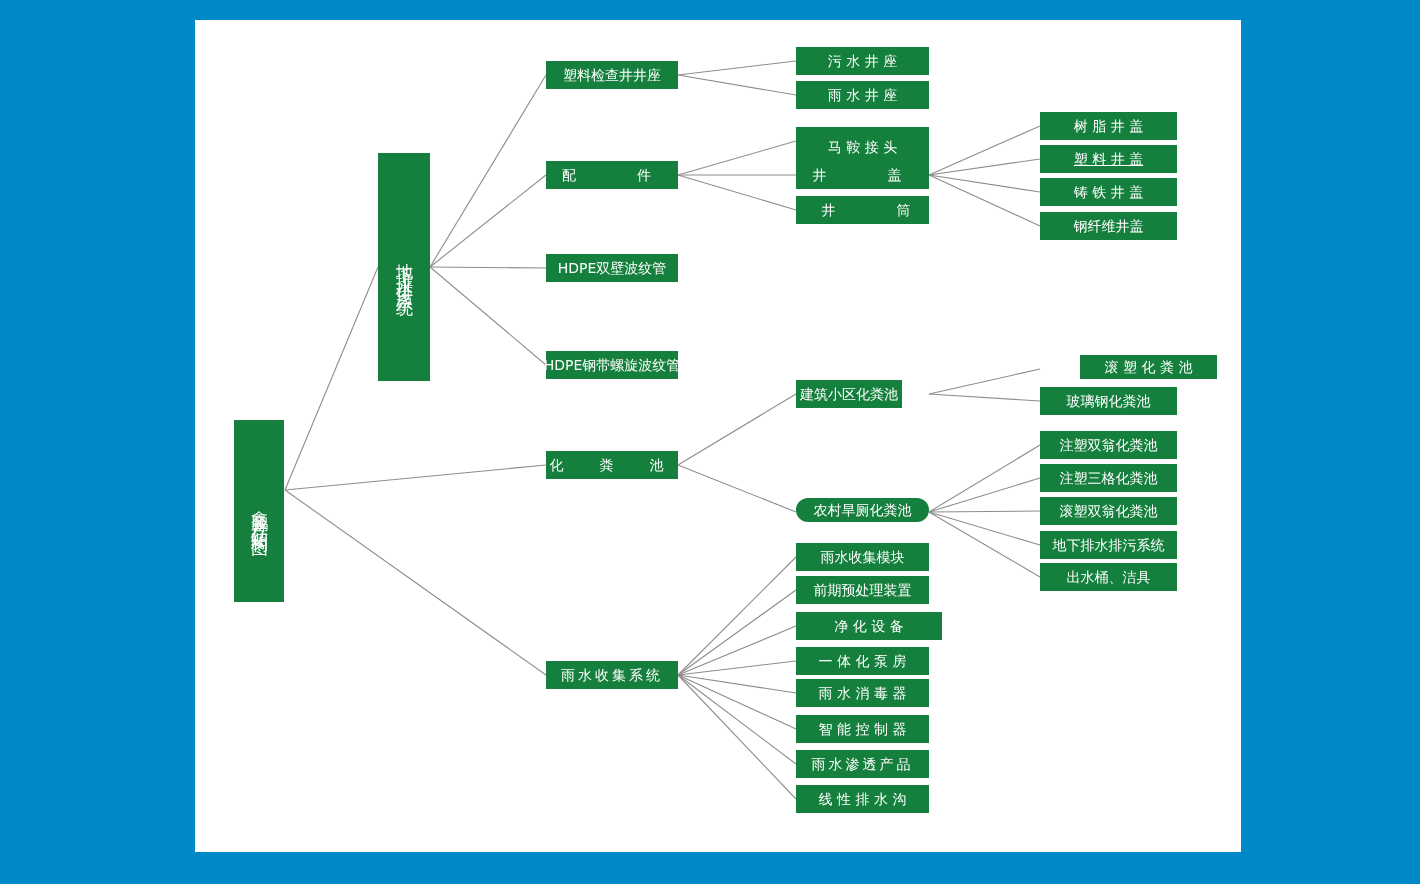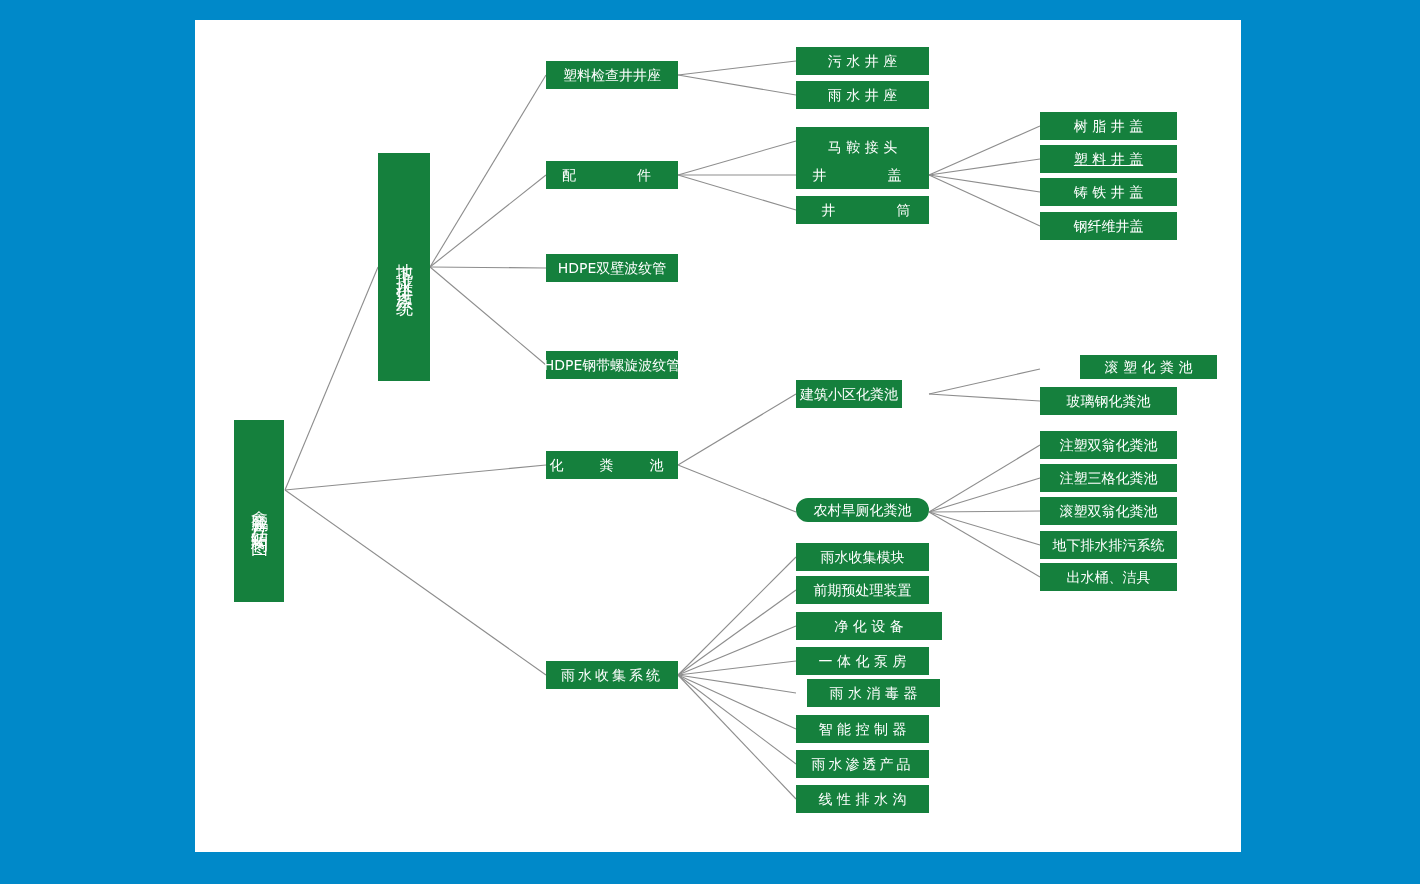--- a/index.html
+++ b/index.html
@@ -164,19 +164,19 @@
     <div class="node h tight" style="left:1040px; top:431px; width:137px; height:28px;">注塑双翁化粪池</div>
     <div class="node h tight" style="left:1040px; top:464px; width:137px; height:28px;">注塑三格化粪池</div>
     <div class="node h tight" style="left:1040px; top:497px; width:137px; height:28px;">滚塑双翁化粪池</div>
     <div class="node h tight" style="left:1040px; top:531px; width:137px; height:28px;">地下排水排污系统</div>
     <div class="node h" style="left:1040px; top:563px; width:137px; height:28px;">出水桶、洁具</div>
 
     <div class="node h tight" style="left:796px; top:543px; width:133px; height:28px;">雨水收集模块</div>
     <div class="node h tight" style="left:796px; top:576px; width:133px; height:28px;">前期预处理装置</div>
     <div class="node h" style="left:796px; top:612px; width:146px; height:28px;">净 化 设 备</div>
     <div class="node h" style="left:796px; top:647px; width:133px; height:28px;">一 体 化 泵 房</div>
-    <div class="node h" style="left:796px; top:679px; width:133px; height:28px;margin-left:11px;">雨 水 消 毒 器</div>
+    <div class="node h" style="left:796px; top:679px; width:133px; height:28px;">雨 水 消 毒 器</div>
     <div class="node h" style="left:796px; top:715px; width:133px; height:28px;">智 能 控 制 器</div>
     <div class="node h sp1" style="left:796px; top:750px; width:133px; height:28px;">雨水渗透产品</div>
     <div class="node h" style="left:796px; top:785px; width:133px; height:28px;">线 性 排 水 沟</div>
 
   </div>
 </div>
 
 </body></html>

